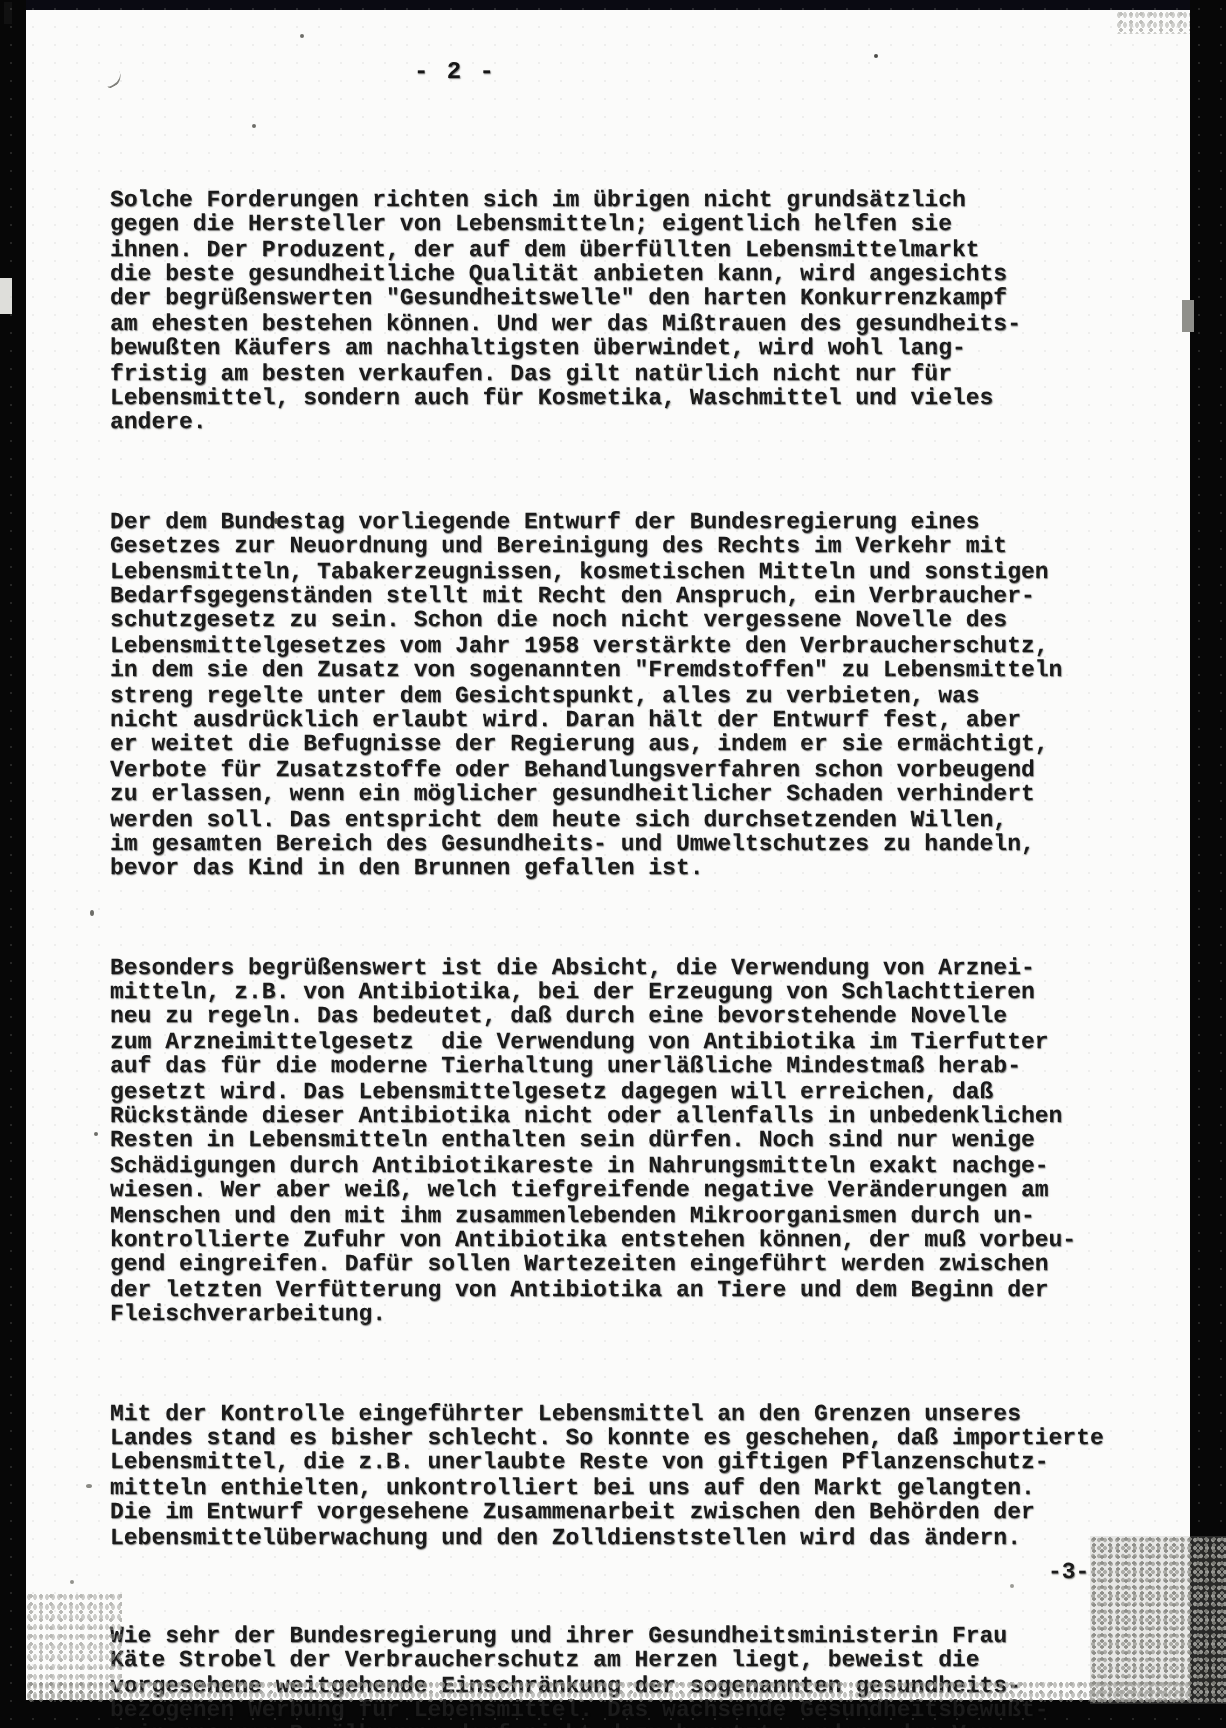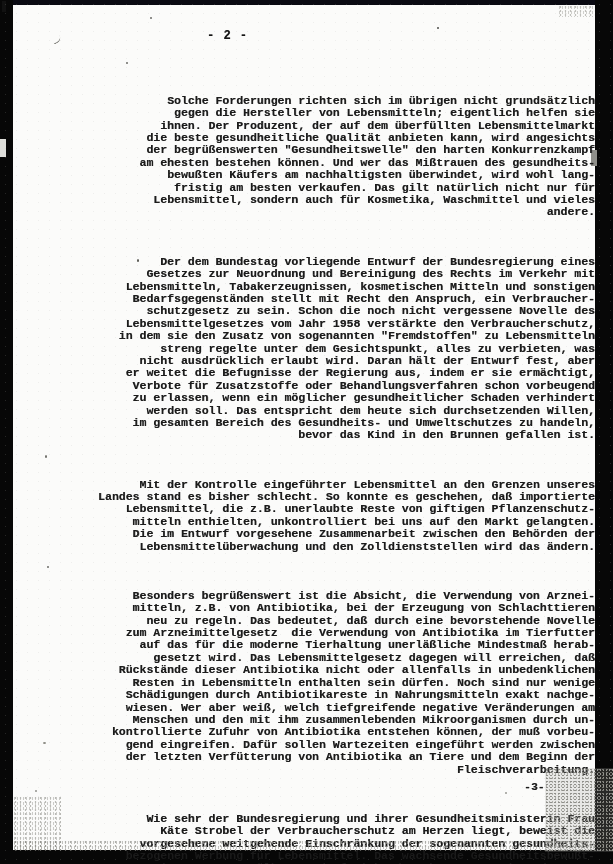--- a/index.html
+++ b/index.html
@@ -33,21 +33,21 @@
     left: 55px; top: 70px;
     width: 540px;
     font-size: 11.5px;
     line-height: 12.4px;
     font-weight: 700;
     color: #1b1b1b;
     white-space: pre;
     letter-spacing: 0;
     text-shadow: 0.3px 0.3px 0.6px rgba(10,10,10,0.55);
   }
-  .content p { margin: 0 0 12px 0; text-align: right; }
+  .content p { margin: 0 0 12px 0; }
 
   .page-number-top {
     position: absolute; left: 207px; top: 29px;
     font-size: 12px; font-weight: 700; color: #151515;
     letter-spacing: 1px;
     text-shadow: 0.3px 0.3px 0.6px rgba(10,10,10,0.5);
   }
   .page-number-bottom {
     position: absolute; left: 524px; top: 780px;
     font-size: 11.5px; font-weight: 700; color: #1b1b1b;
@@ -112,41 +112,41 @@
 Lebensmittelgesetzes vom Jahr 1958 verstärkte den Verbraucherschutz,
 in dem sie den Zusatz von sogenannten "Fremdstoffen" zu Lebensmitteln
 streng regelte unter dem Gesichtspunkt, alles zu verbieten, was
 nicht ausdrücklich erlaubt wird. Daran hält der Entwurf fest, aber
 er weitet die Befugnisse der Regierung aus, indem er sie ermächtigt,
 Verbote für Zusatzstoffe oder Behandlungsverfahren schon vorbeugend
 zu erlassen, wenn ein möglicher gesundheitlicher Schaden verhindert
 werden soll. Das entspricht dem heute sich durchsetzenden Willen,
 im gesamten Bereich des Gesundheits- und Umweltschutzes zu handeln,
 bevor das Kind in den Brunnen gefallen ist.</p>
-    <p>Mit der Kontrolle eingeführter Lebensmittel an den Grenzen unseres
-Landes stand es bisher schlecht. So konnte es geschehen, daß importierte
-Lebensmittel, die z.B. unerlaubte Reste von giftigen Pflanzenschutz-
-mitteln enthielten, unkontrolliert bei uns auf den Markt gelangten.
-Die im Entwurf vorgesehene Zusammenarbeit zwischen den Behörden der
-Lebensmittelüberwachung und den Zolldienststellen wird das ändern.</p>
     <p>Besonders begrüßenswert ist die Absicht, die Verwendung von Arznei-
 mitteln, z.B. von Antibiotika, bei der Erzeugung von Schlachttieren
 neu zu regeln. Das bedeutet, daß durch eine bevorstehende Novelle
 zum Arzneimittelgesetz  die Verwendung von Antibiotika im Tierfutter
 auf das für die moderne Tierhaltung unerläßliche Mindestmaß herab-
 gesetzt wird. Das Lebensmittelgesetz dagegen will erreichen, daß
 Rückstände dieser Antibiotika nicht oder allenfalls in unbedenklichen
 Resten in Lebensmitteln enthalten sein dürfen. Noch sind nur wenige
 Schädigungen durch Antibiotikareste in Nahrungsmitteln exakt nachge-
 wiesen. Wer aber weiß, welch tiefgreifende negative Veränderungen am
 Menschen und den mit ihm zusammenlebenden Mikroorganismen durch un-
 kontrollierte Zufuhr von Antibiotika entstehen können, der muß vorbeu-
 gend eingreifen. Dafür sollen Wartezeiten eingeführt werden zwischen
 der letzten Verfütterung von Antibiotika an Tiere und dem Beginn der
 Fleischverarbeitung.</p>
+    <p>Mit der Kontrolle eingeführter Lebensmittel an den Grenzen unseres
+Landes stand es bisher schlecht. So konnte es geschehen, daß importierte
+Lebensmittel, die z.B. unerlaubte Reste von giftigen Pflanzenschutz-
+mitteln enthielten, unkontrolliert bei uns auf den Markt gelangten.
+Die im Entwurf vorgesehene Zusammenarbeit zwischen den Behörden der
+Lebensmittelüberwachung und den Zolldienststellen wird das ändern.</p>
     <p>Wie sehr der Bundesregierung und ihrer Gesundheitsministerin Frau
 Käte Strobel der Verbraucherschutz am Herzen liegt, beweist die
 vorgesehene weitgehende Einschränkung der sogenannten gesundheits-
 bezogenen Werbung für Lebensmittel. Das wachsende Gesundheitsbewußt-
 sein unserer Bevölkerung darf nicht dazu benutzt werden, den Ver-
 braucher zu täuschen oder seine Angst vor Krankheit in klingende
 Münze zu verwandeln. Sein berechtigtes Mißtrauen verdient Klarheit und</p>
   </div>
 
   <div class="page-number-bottom">-3-</div>

